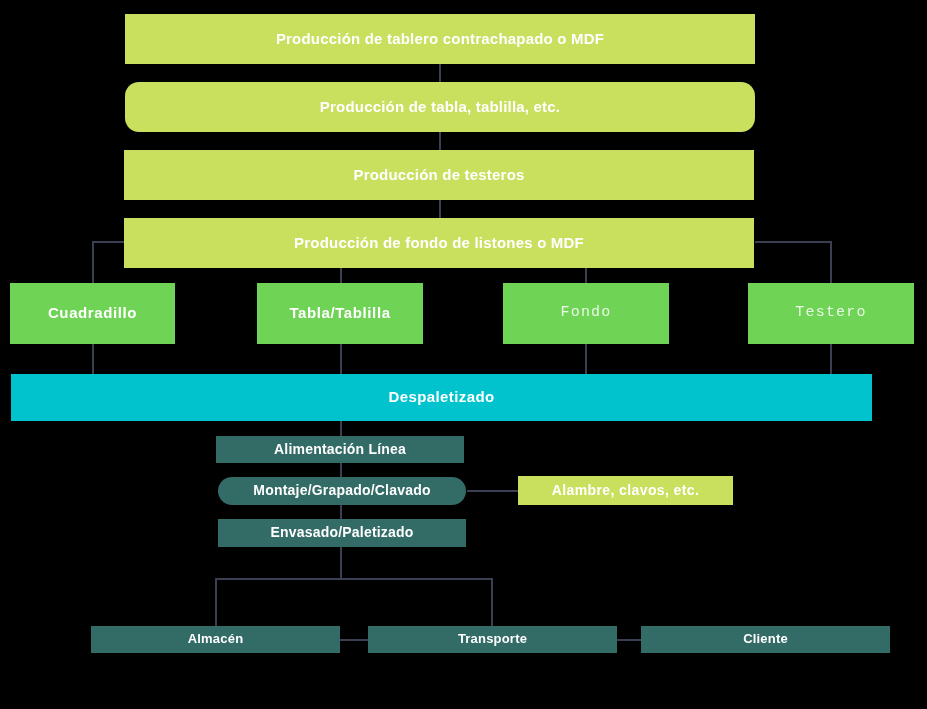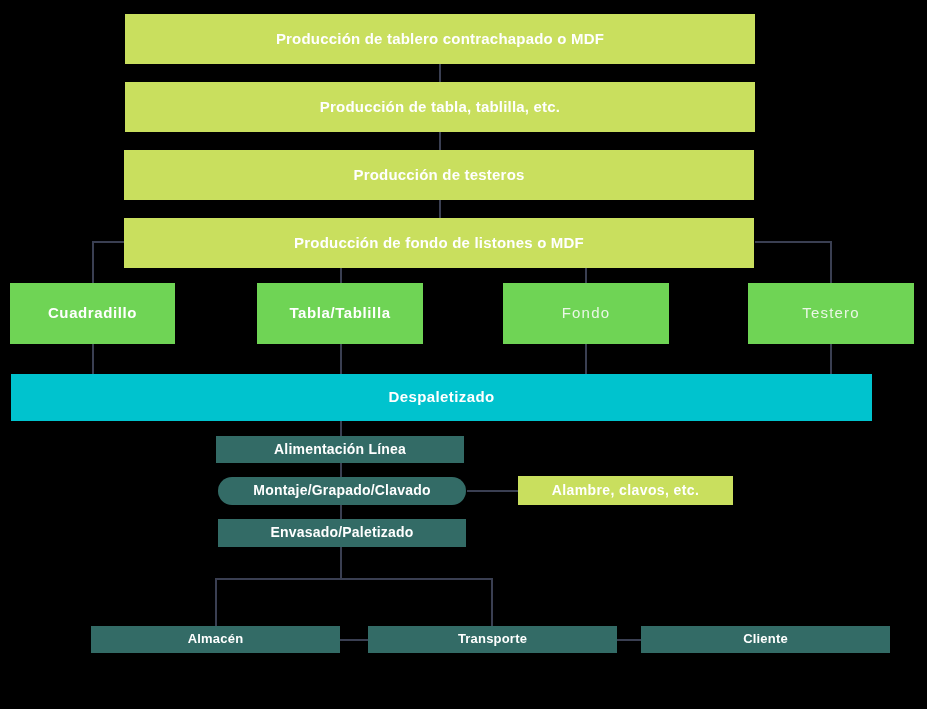--- a/index.html
+++ b/index.html
@@ -31,21 +31,21 @@
   
   .lime   {background:#c9df5e;}
   .green  {background:#6fd455;}
   .cyan   {background:#00c3ce;}
   .teal   {background:#336b66;}
 
   
   .t-stage   {font-size:15px;font-weight:bold;}
   .t-mat     {font-size:15px;font-weight:bold;letter-spacing:.6px;}
   .t-mat-mono{font-size:15px;font-weight:normal;letter-spacing:1.2px;
-              font-family:Liberation Sans, sans-serif;color:#eaf7e6;}
+              font-family:Liberation Mono, monospace;color:#eaf7e6;}
   .t-big     {font-size:15px;font-weight:bold;letter-spacing:.4px;}
   .t-proc    {font-size:14px;font-weight:bold;letter-spacing:.2px;}
   .t-out     {font-size:13px;font-weight:bold;letter-spacing:.2px;}
   .t-aux     {font-size:14px;font-weight:bold;letter-spacing:.4px;}
 </style>
 </head>
 <body>
 
 <div id="stage">
 
@@ -76,21 +76,21 @@
   <div class="conn v" style="left:215px;top:578px;height:49px;"></div>
   <div class="conn v" style="left:491px;top:578px;height:49px;"></div>
 
   <div class="conn h" style="left:340px;top:639px;width:28px;"></div>
   <div class="conn h" style="left:617px;top:639px;width:24px;"></div>
 
   <div class="node lime t-stage" style="left:125px;top:14px;width:630px;height:50px;">
     <span>Producción de tablero contrachapado o MDF</span>
   </div>
 
-  <div class="node lime t-stage" style="left:125px;top:82px;width:630px;height:50px;">
+  <div class="node lime t-stage" style="left:125px;top:82px;width:630px;height:50px;border-radius:14px;">
     <span>Producción de tabla, tablilla, etc.</span>
   </div>
 
   <div class="node lime t-stage" style="left:124px;top:150px;width:630px;height:50px;">
     <span>Producción de testeros</span>
   </div>
 
   <div class="node lime t-stage" style="left:124px;top:218px;width:630px;height:50px;">
     <span>Producción de fondo de listones o MDF</span>
   </div>

